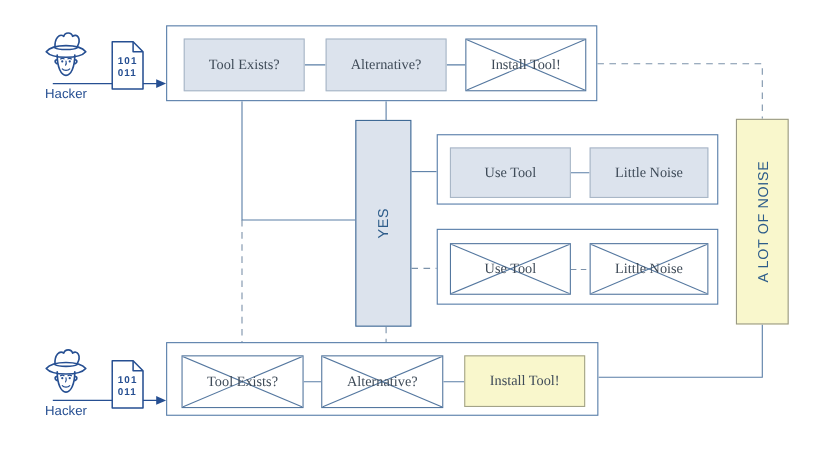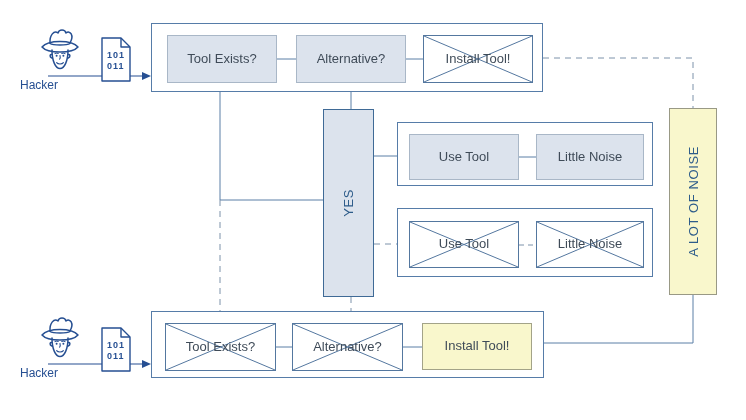--- a/index.html
+++ b/index.html
@@ -9,40 +9,40 @@
   }
   svg{display:block;}
   .layer{position:absolute;left:0;top:0;}
   .abs{position:absolute;box-sizing:border-box;}
   .container{
     position:absolute;box-sizing:border-box;background:#ffffff;
     border:1px solid #567ca8;
   }
   .node{
     position:absolute;box-sizing:border-box;display:flex;align-items:center;justify-content:center;
-    font-size:13px;color:#3f4b58;text-align:center;line-height:1.1;
+    font-size:13px;color:#3f4b58;text-align:center;line-height:1.1;font-family:Liberation Serif, serif;
   }
   .node .lbl{position:relative;z-index:2;padding:0 3px;}
   .filled{background:#dce3ed;border:1px solid #a9b7c7;}
   .plain{background:#ffffff;border:1px solid #54779f;}
   .hl{background:#f9f7cc;border:1px solid #a3a388;}
   .cross{position:absolute;left:0;top:0;width:100%;height:100%;z-index:1;}
   .cross line{stroke:#54779f;stroke-width:1;}
   .stub{position:absolute;left:0;top:0;width:100%;height:100%;pointer-events:none;}
   .vnode{
     position:absolute;box-sizing:border-box;display:flex;align-items:center;justify-content:center;
   }
   .vtext{
     writing-mode:vertical-rl;transform:rotate(180deg);
     font-size:13px;color:#2d5c8a;letter-spacing:0.6px;white-space:nowrap;
   }
   .yes-node{background:#dce3ed;border:1px solid #3f6a96;}
   .noise-node{background:#f9f7cc;border:1px solid #999985;}
   .actor-label{
-    position:absolute;width:80px;font-size:12px;color:#264f92;
+    position:absolute;width:80px;text-align:center;font-size:12px;color:#264f92;
   }
   .file-digits{font-size:9px;font-weight:600;letter-spacing:1px;fill:#264f92;
     font-family:"Liberation Sans", sans-serif;}
 </style>
 </head>
 <body>
 
 <div id="canvas">
 
   <svg class="layer" width="746" height="420">

